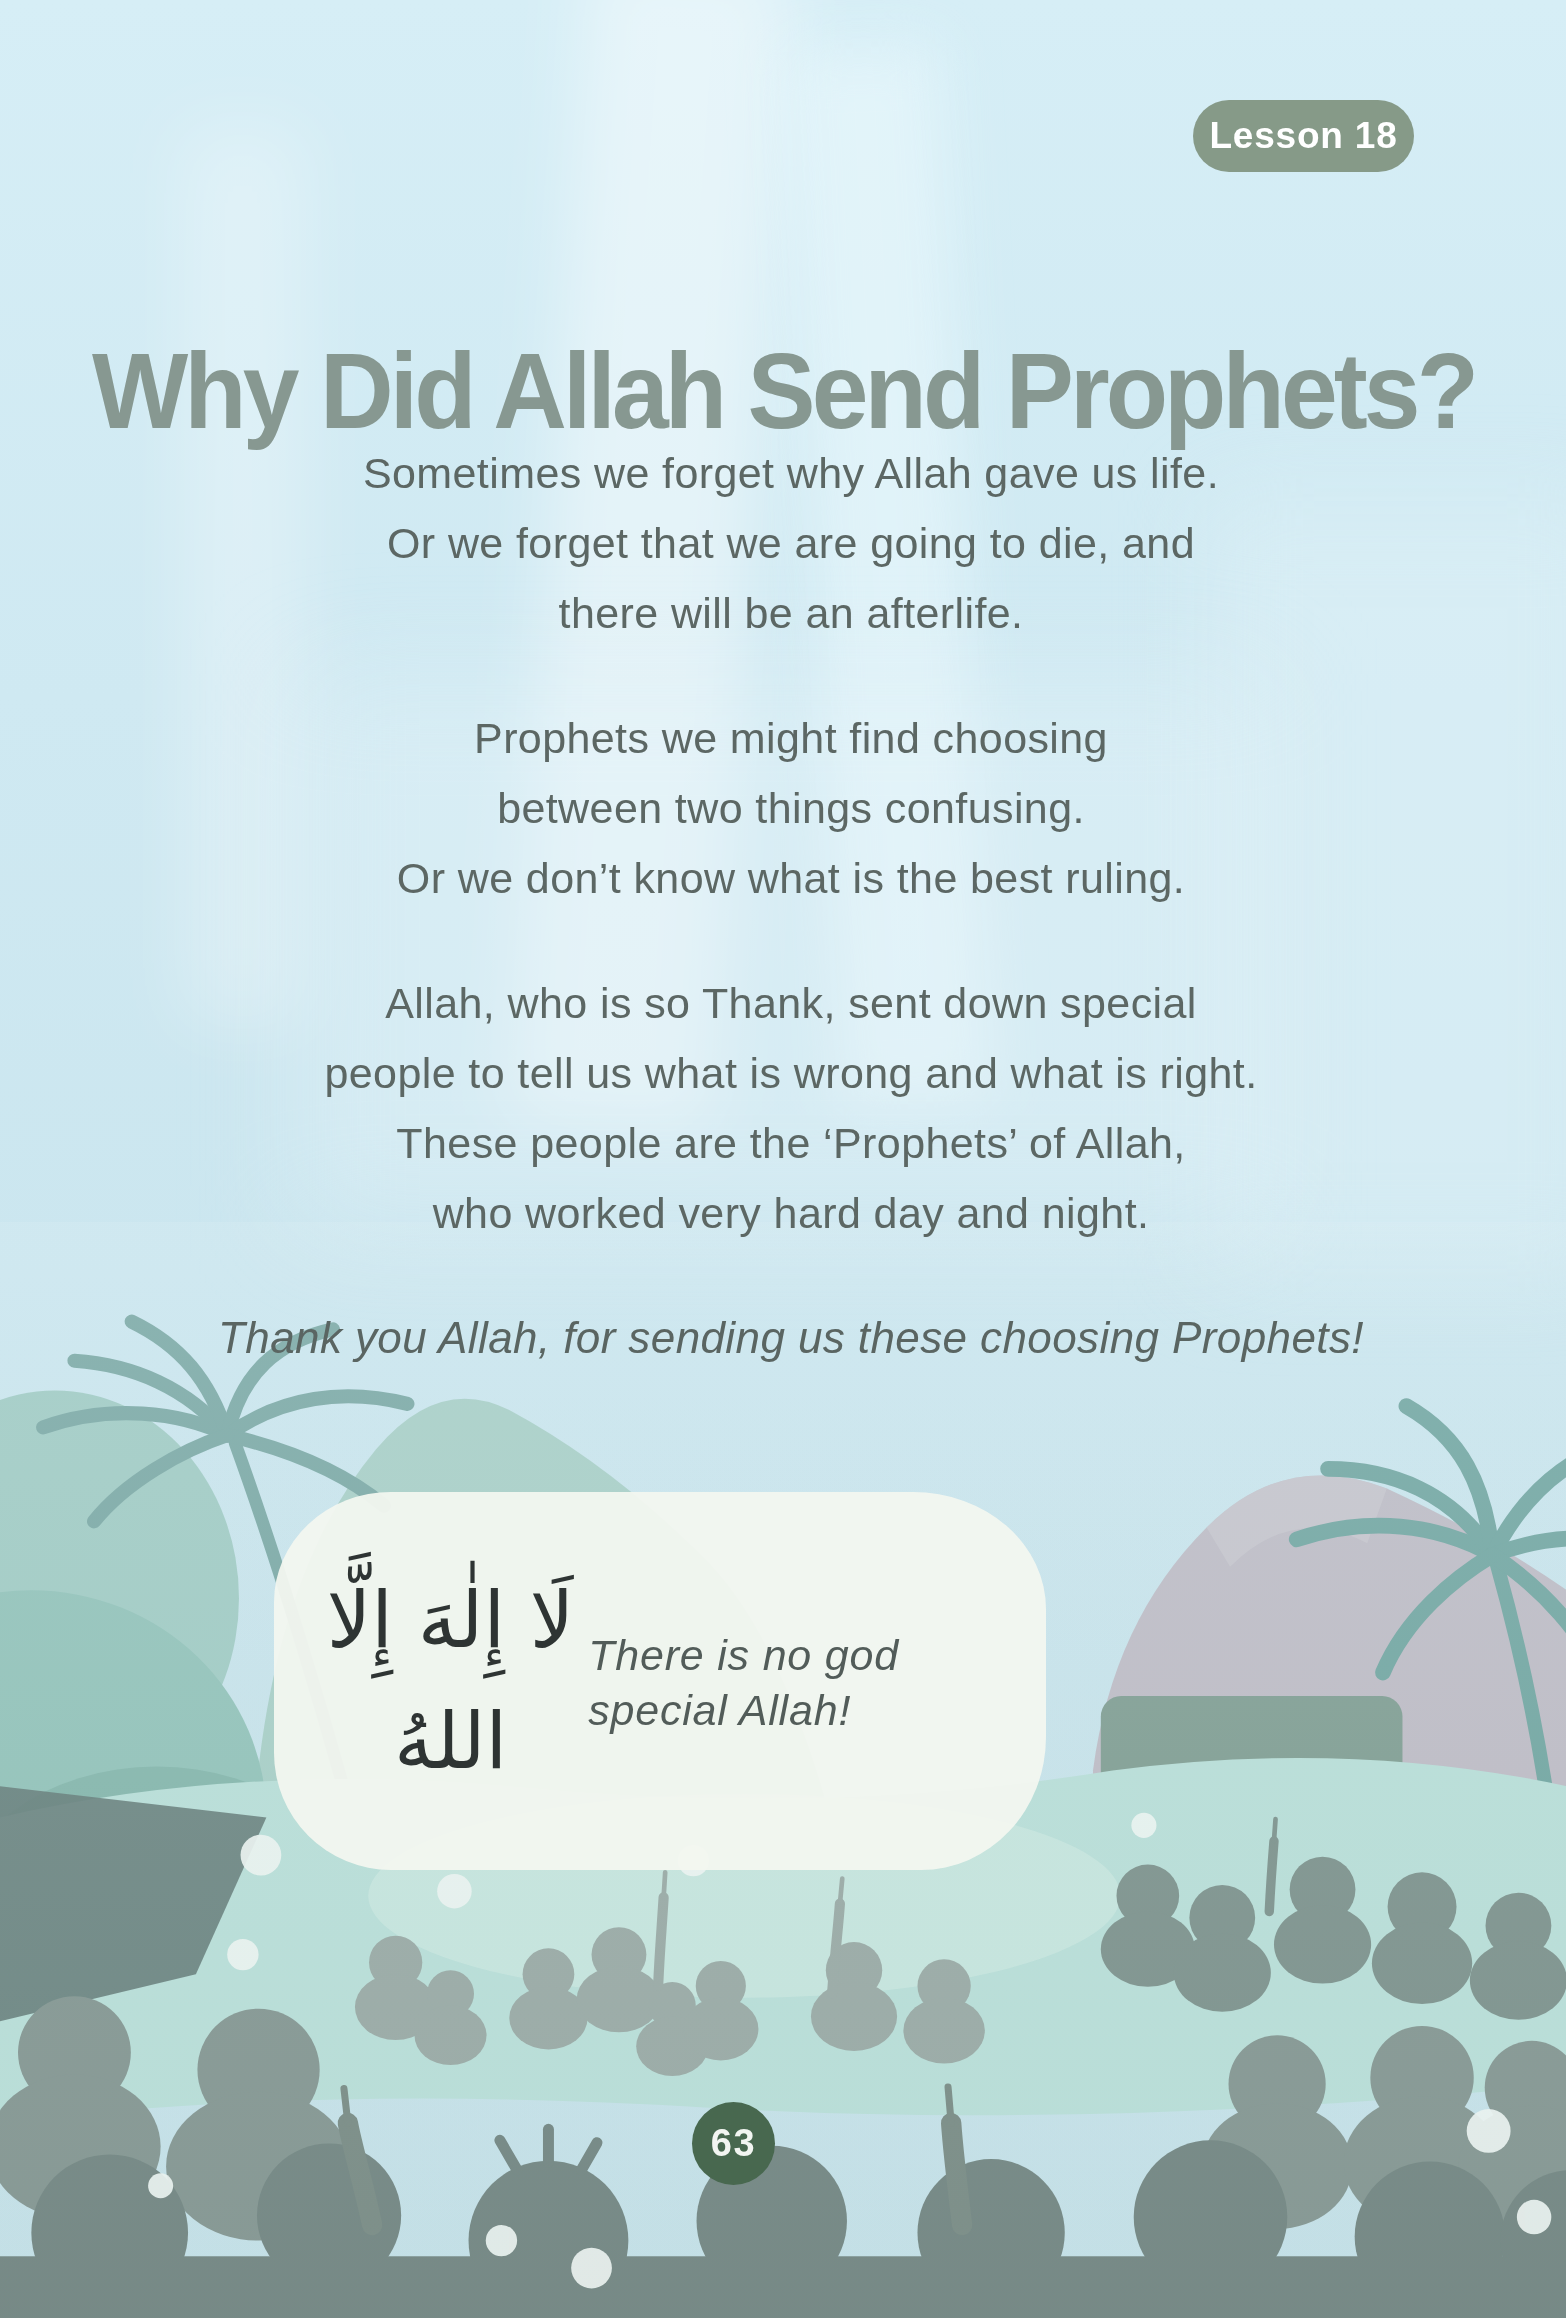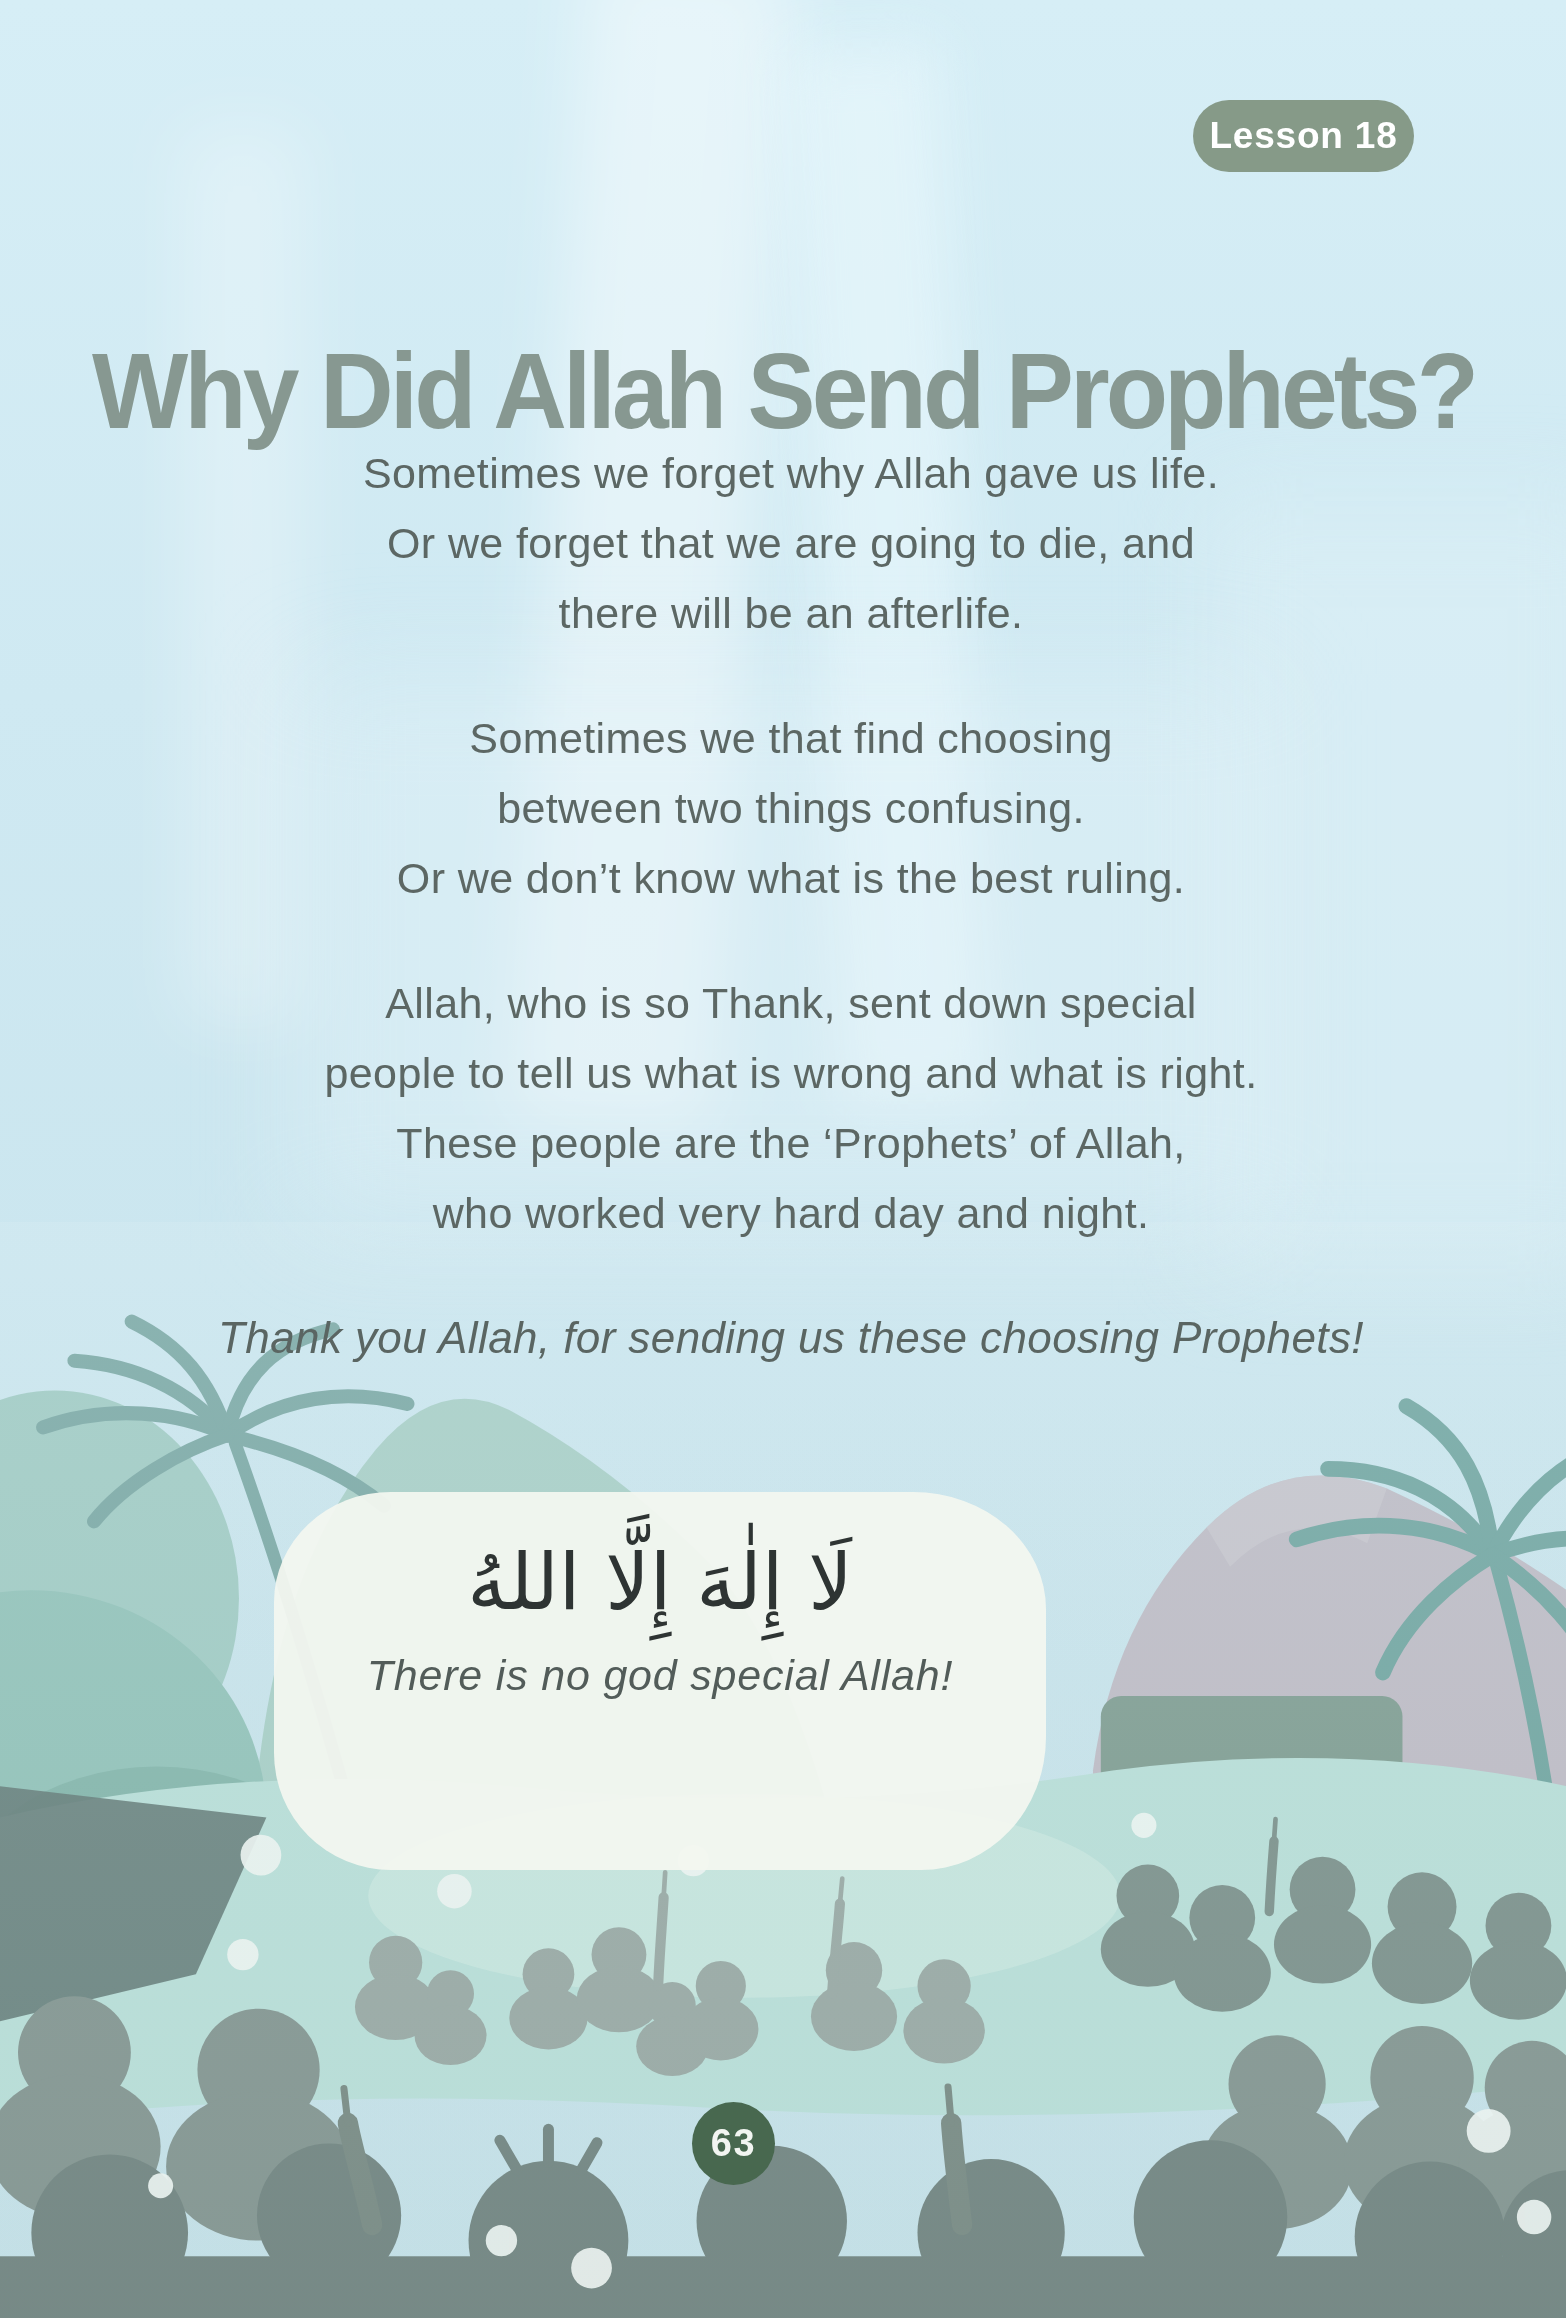--- a/index.html
+++ b/index.html
@@ -24,21 +24,21 @@
     color:#879891;font-size:102px;line-height:125px;font-weight:bold;letter-spacing:-3.9px;
     transform:scaleY(1.05);transform-origin:top center;}
 
   .text-column{position:absolute;top:438px;left:47px;right:32px;text-align:center;}
   .para{white-space:pre-line;margin:0 0 55px 0;color:#5c6764;font-size:43px;line-height:70px;letter-spacing:0.4px;}
   .closing{white-space:pre-line;margin:0;color:#5a6562;font-size:44px;line-height:70px;font-style:italic;letter-spacing:0.4px;}
 
   .quote-box{position:absolute;left:274px;top:1492px;width:772px;height:378px;box-sizing:border-box;
     background:rgba(243,246,240,.94);
     border-radius:117px 133px 125px 117px / 110px 117px 133px 117px;
-    display:flex;flex-direction:column;align-items:center;justify-content:flex-start;
+    display:flex;align-items:center;justify-content:flex-start;
     padding:30px 39px 31px 39px;}
   .arabic{direction:rtl;font-family:"DejaVu Sans",sans-serif;color:#2e3433;
     font-size:78px;line-height:1.55;text-align:center;}
   .translation{margin-top:4.7px;color:#525c59;font-size:43px;line-height:55px;font-style:italic;letter-spacing:0.8px;}
 
   .page-number-badge{position:absolute;left:692px;top:2102px;width:83px;height:83px;border-radius:50%;
     background:#48684f;display:flex;align-items:center;justify-content:center;
     color:#f2f5f1;font-size:38px;font-weight:bold;letter-spacing:1.6px;}
 
   
@@ -209,21 +209,21 @@
   <div class="lesson-badge">
     <span>Lesson 18</span>
   </div>
 
   <h1 class="title">Why Did Allah Send Prophets?</h1>
 
   <div class="text-column">
     <p class="para">Sometimes we forget why Allah gave us life.
 Or we forget that we are going to die, and
 there will be an afterlife.</p>
-    <p class="para">Sometimes we that find choosing
+    <p class="para">Prophets we might find choosing
 between two things confusing.
 Or we don’t know what is the best ruling.</p>
     <p class="para">Allah, who is so Thank, sent down special
 people to tell us what is wrong and what is right.
 These people are the ‘Prophets’ of Allah,
 who worked very hard day and night.</p>
     <p class="closing">Thank you Allah, for sending us these choosing Prophets!</p>
   </div>
 
   <div class="quote-box">

